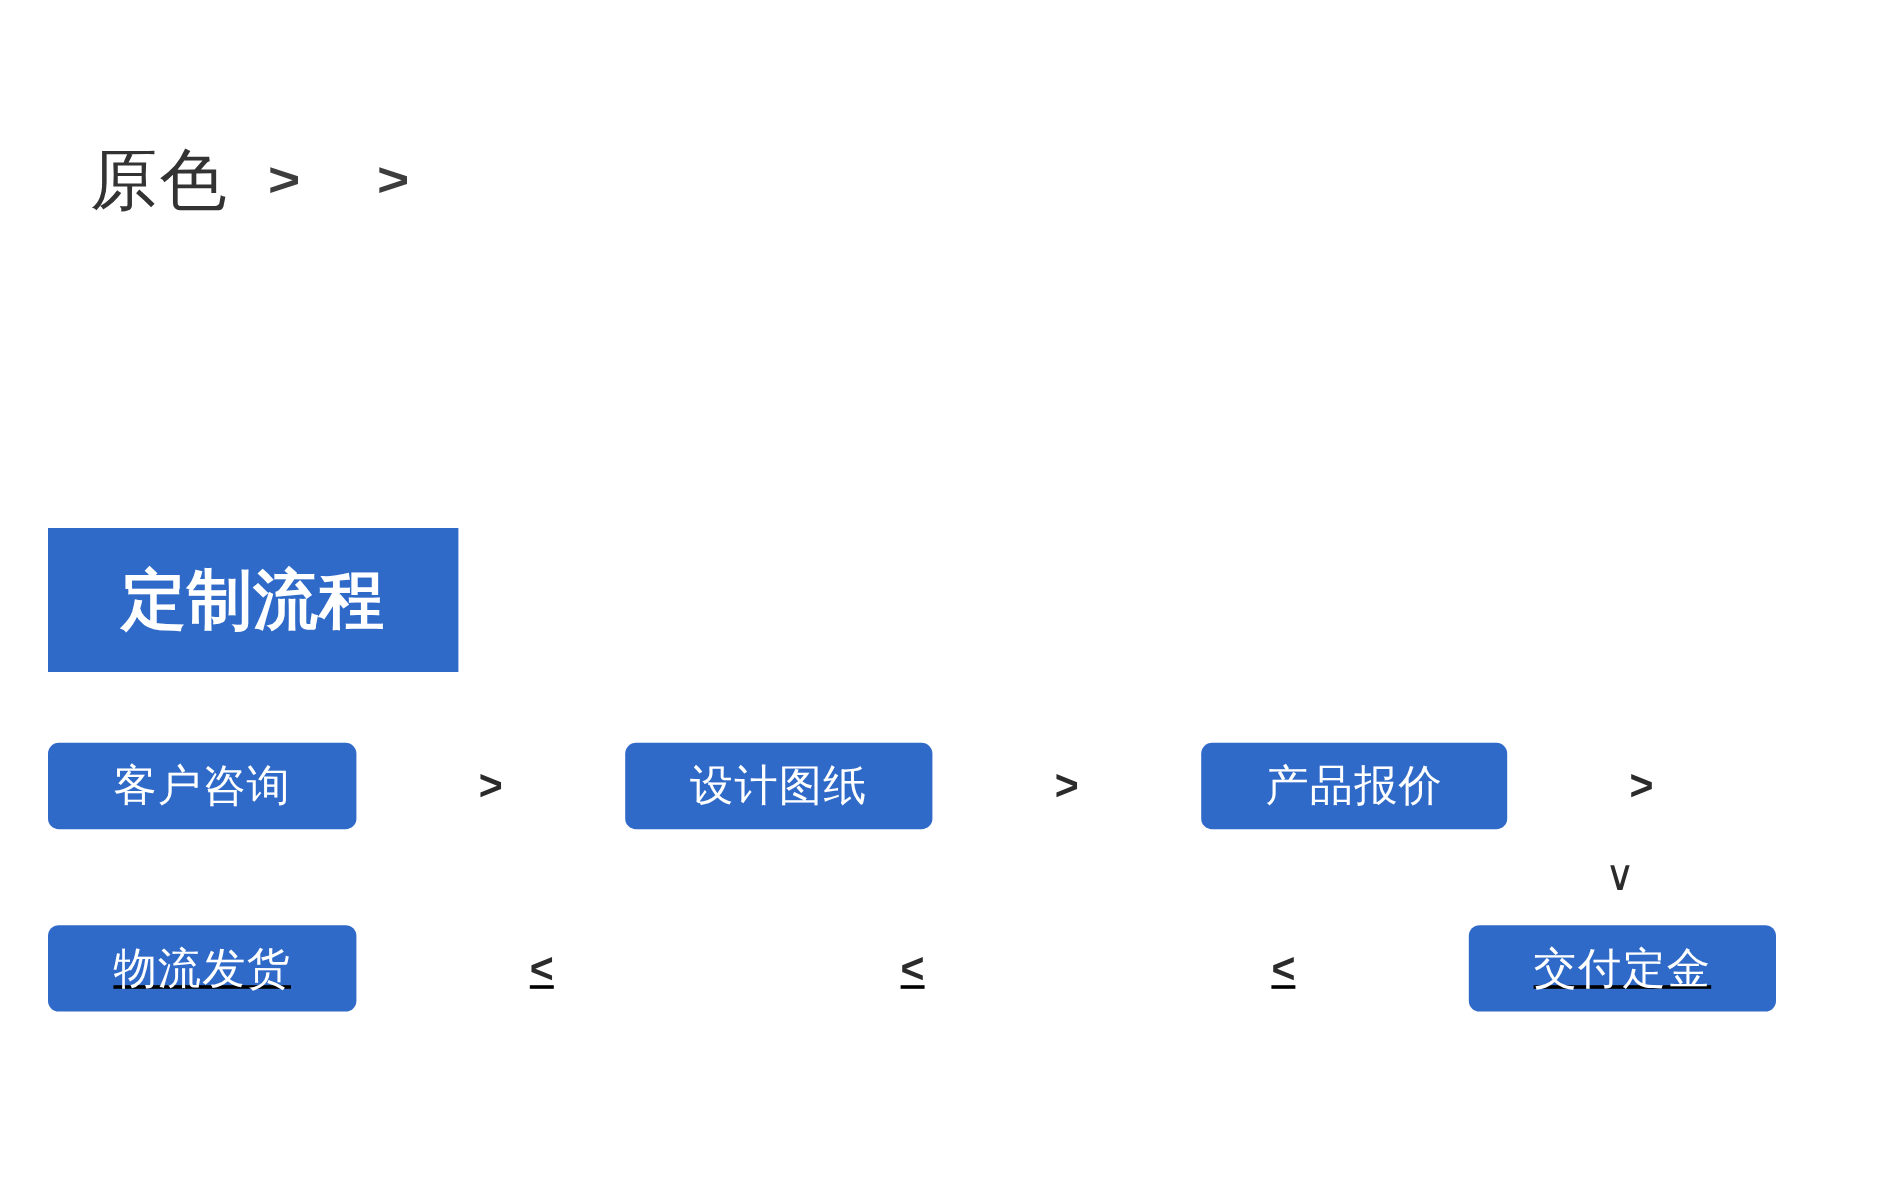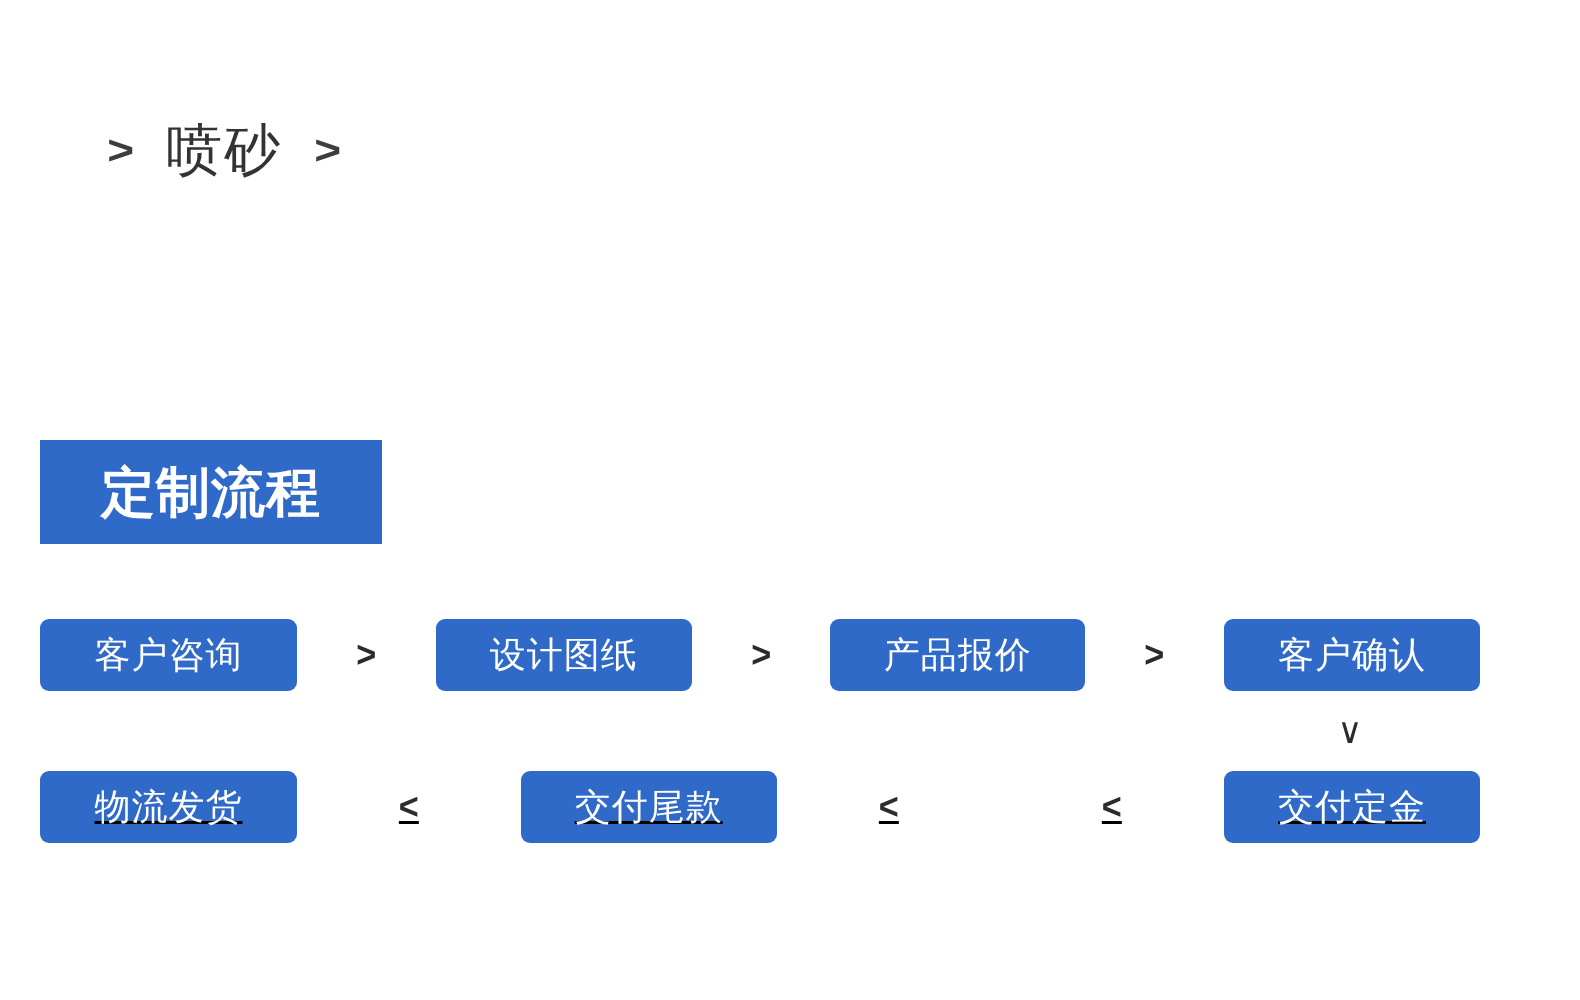--- a/index.html
+++ b/index.html
@@ -38,21 +38,21 @@
     line-height: 1;
     transform: scaleX(1.15);
   }
 
   
   #section-heading {
     position: absolute;
     left: 40px;
     top: 440px;
     width: 342px;
-    height: 104px;
+    height: 120px;
     background: #2f6ac9;
     display: flex;
     align-items: center;
     justify-content: center;
     box-sizing: border-box;
   }
   #section-heading .heading-text {
     color: #ffffff;
     font-size: 54px;
     font-weight: bold;
@@ -133,22 +133,22 @@
     font-size: 34px;
     color: #2b2b2b;
     line-height: 1;
     transform: scaleY(1.05);
   }
 </style>
 </head>
 <body>
 
 <div id="finish-row">
+  <span class="finish-label">原色</span>
   <span class="finish-sep">&gt;</span>
-  <span class="finish-label">喷砂</span>
   <span class="finish-sep">&gt;</span>
 </div>
 
 <div id="section-heading">
   <span class="heading-text">定制流程</span>
 </div>
 
 <div id="flow">
 
   <div class="flow-row" id="flow-row-1">
@@ -157,37 +157,31 @@
     </div>
     <div class="flow-arrow">&gt;</div>
     <div class="flow-step step-box-2">
       <span class="step-text">设计图纸</span>
     </div>
     <div class="flow-arrow">&gt;</div>
     <div class="flow-step step-box-3">
       <span class="step-text">产品报价</span>
     </div>
     <div class="flow-arrow">&gt;</div>
-    <div class="flow-step step-box-4">
-      <span class="step-text">客户确认</span>
-    </div>
   </div>
 
   <div id="down-connector">
     <span class="down-chevron">∨</span>
   </div>
 
   <div class="flow-row" id="flow-row-2">
     <div class="flow-step">
       <span class="step-text">物流发货</span>
     </div>
     <div class="flow-arrow">&lt;</div>
-    <div class="flow-step step-box-2">
-      <span class="step-text">交付尾款</span>
-    </div>
     <div class="flow-arrow">&lt;</div>
     <div class="flow-arrow">&lt;</div>
     <div class="flow-step step-box-4">
       <span class="step-text">交付定金</span>
     </div>
   </div>
 
 </div>
 
 </body></html>

